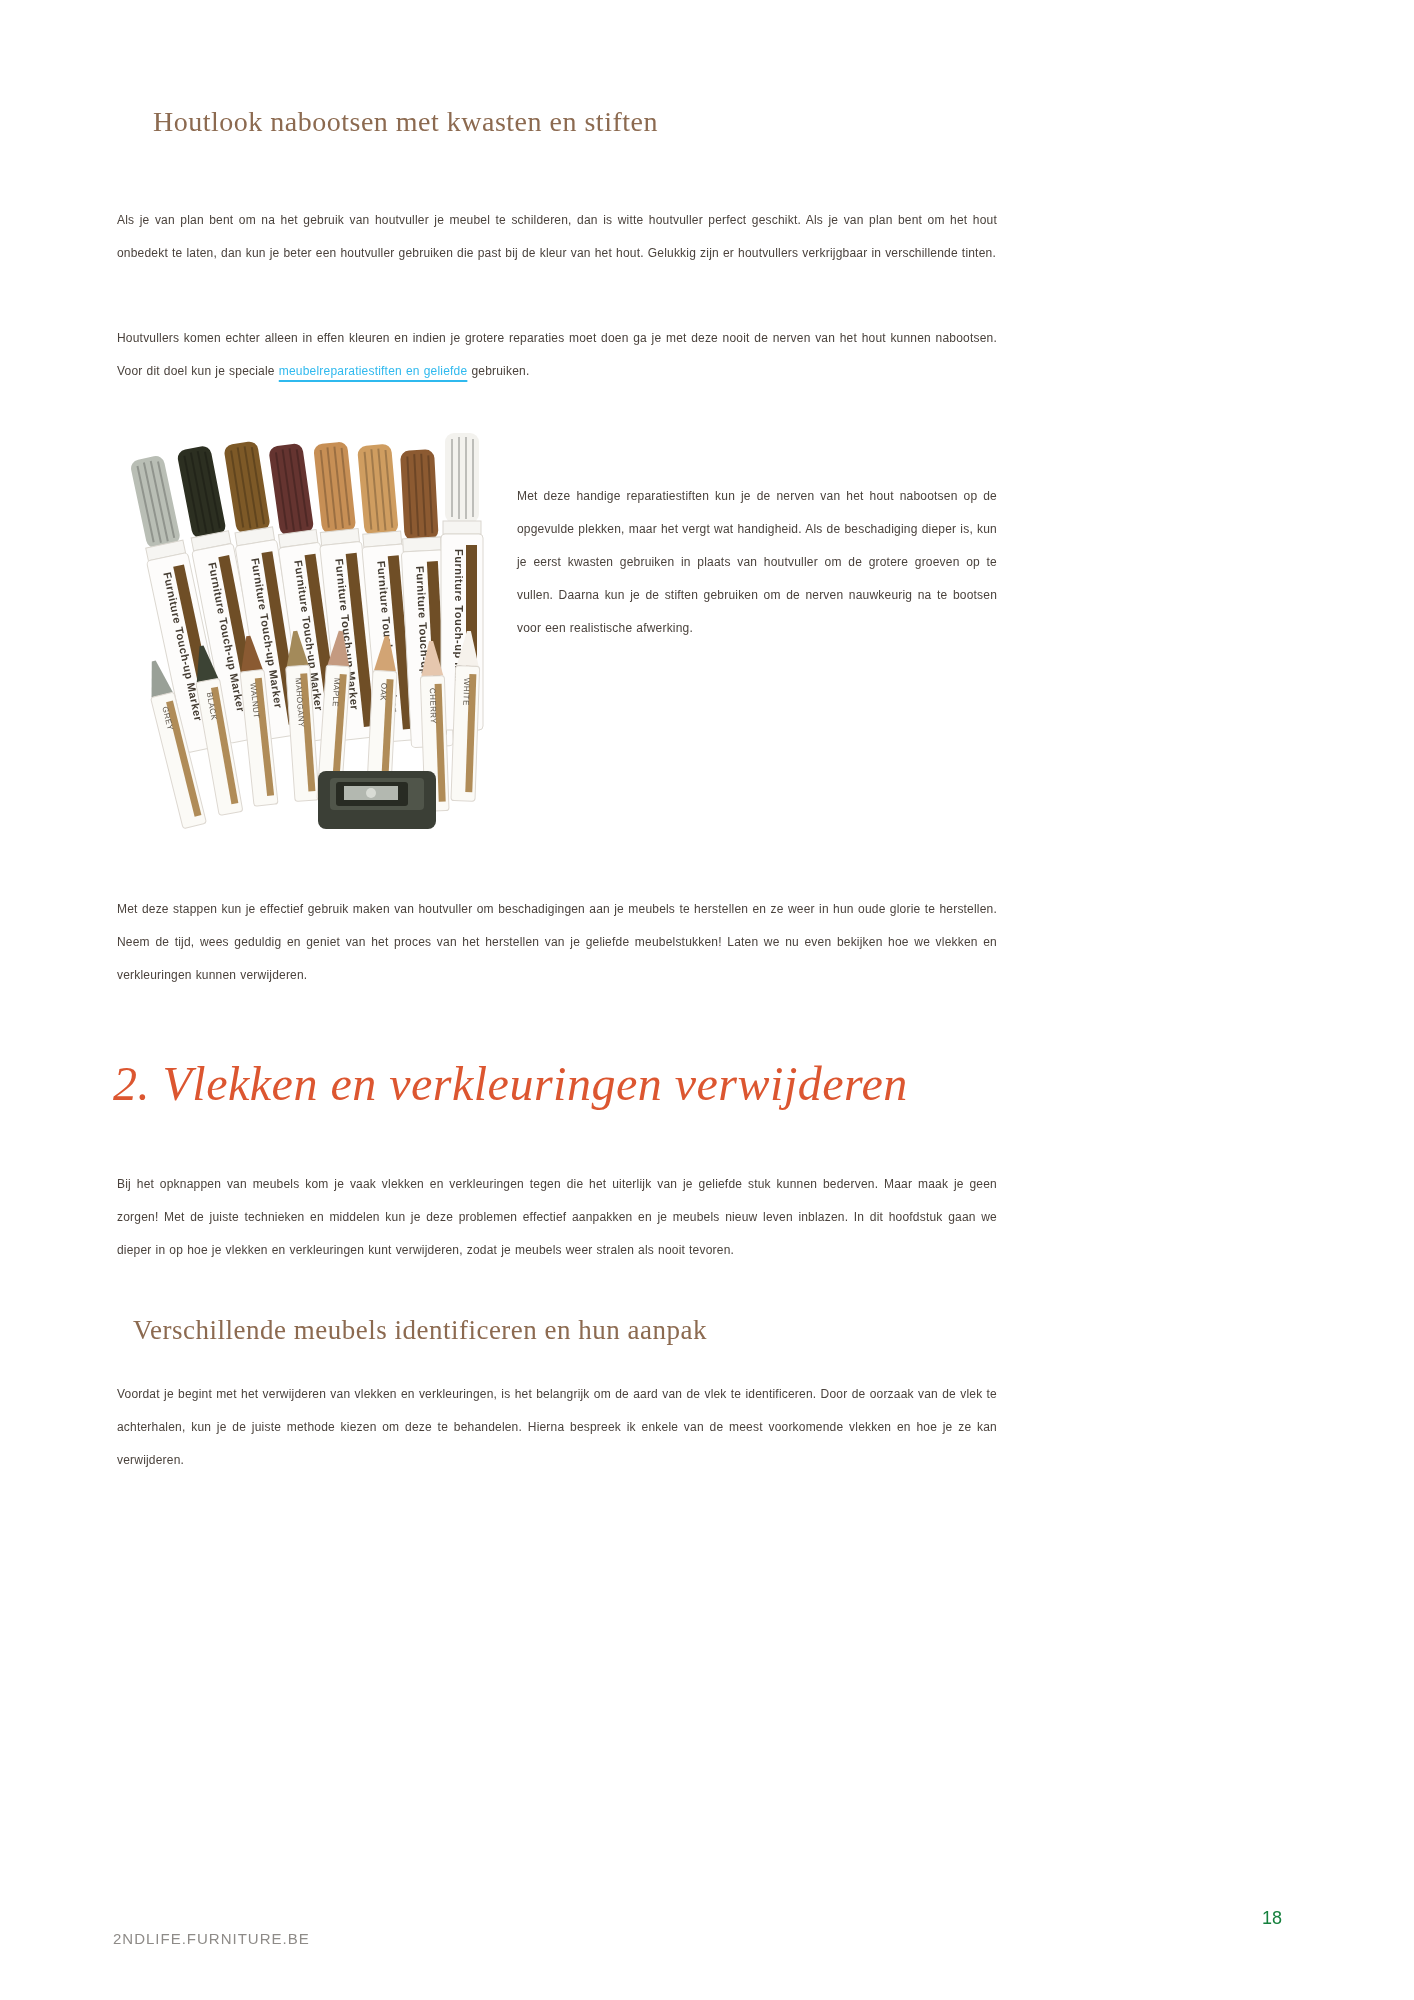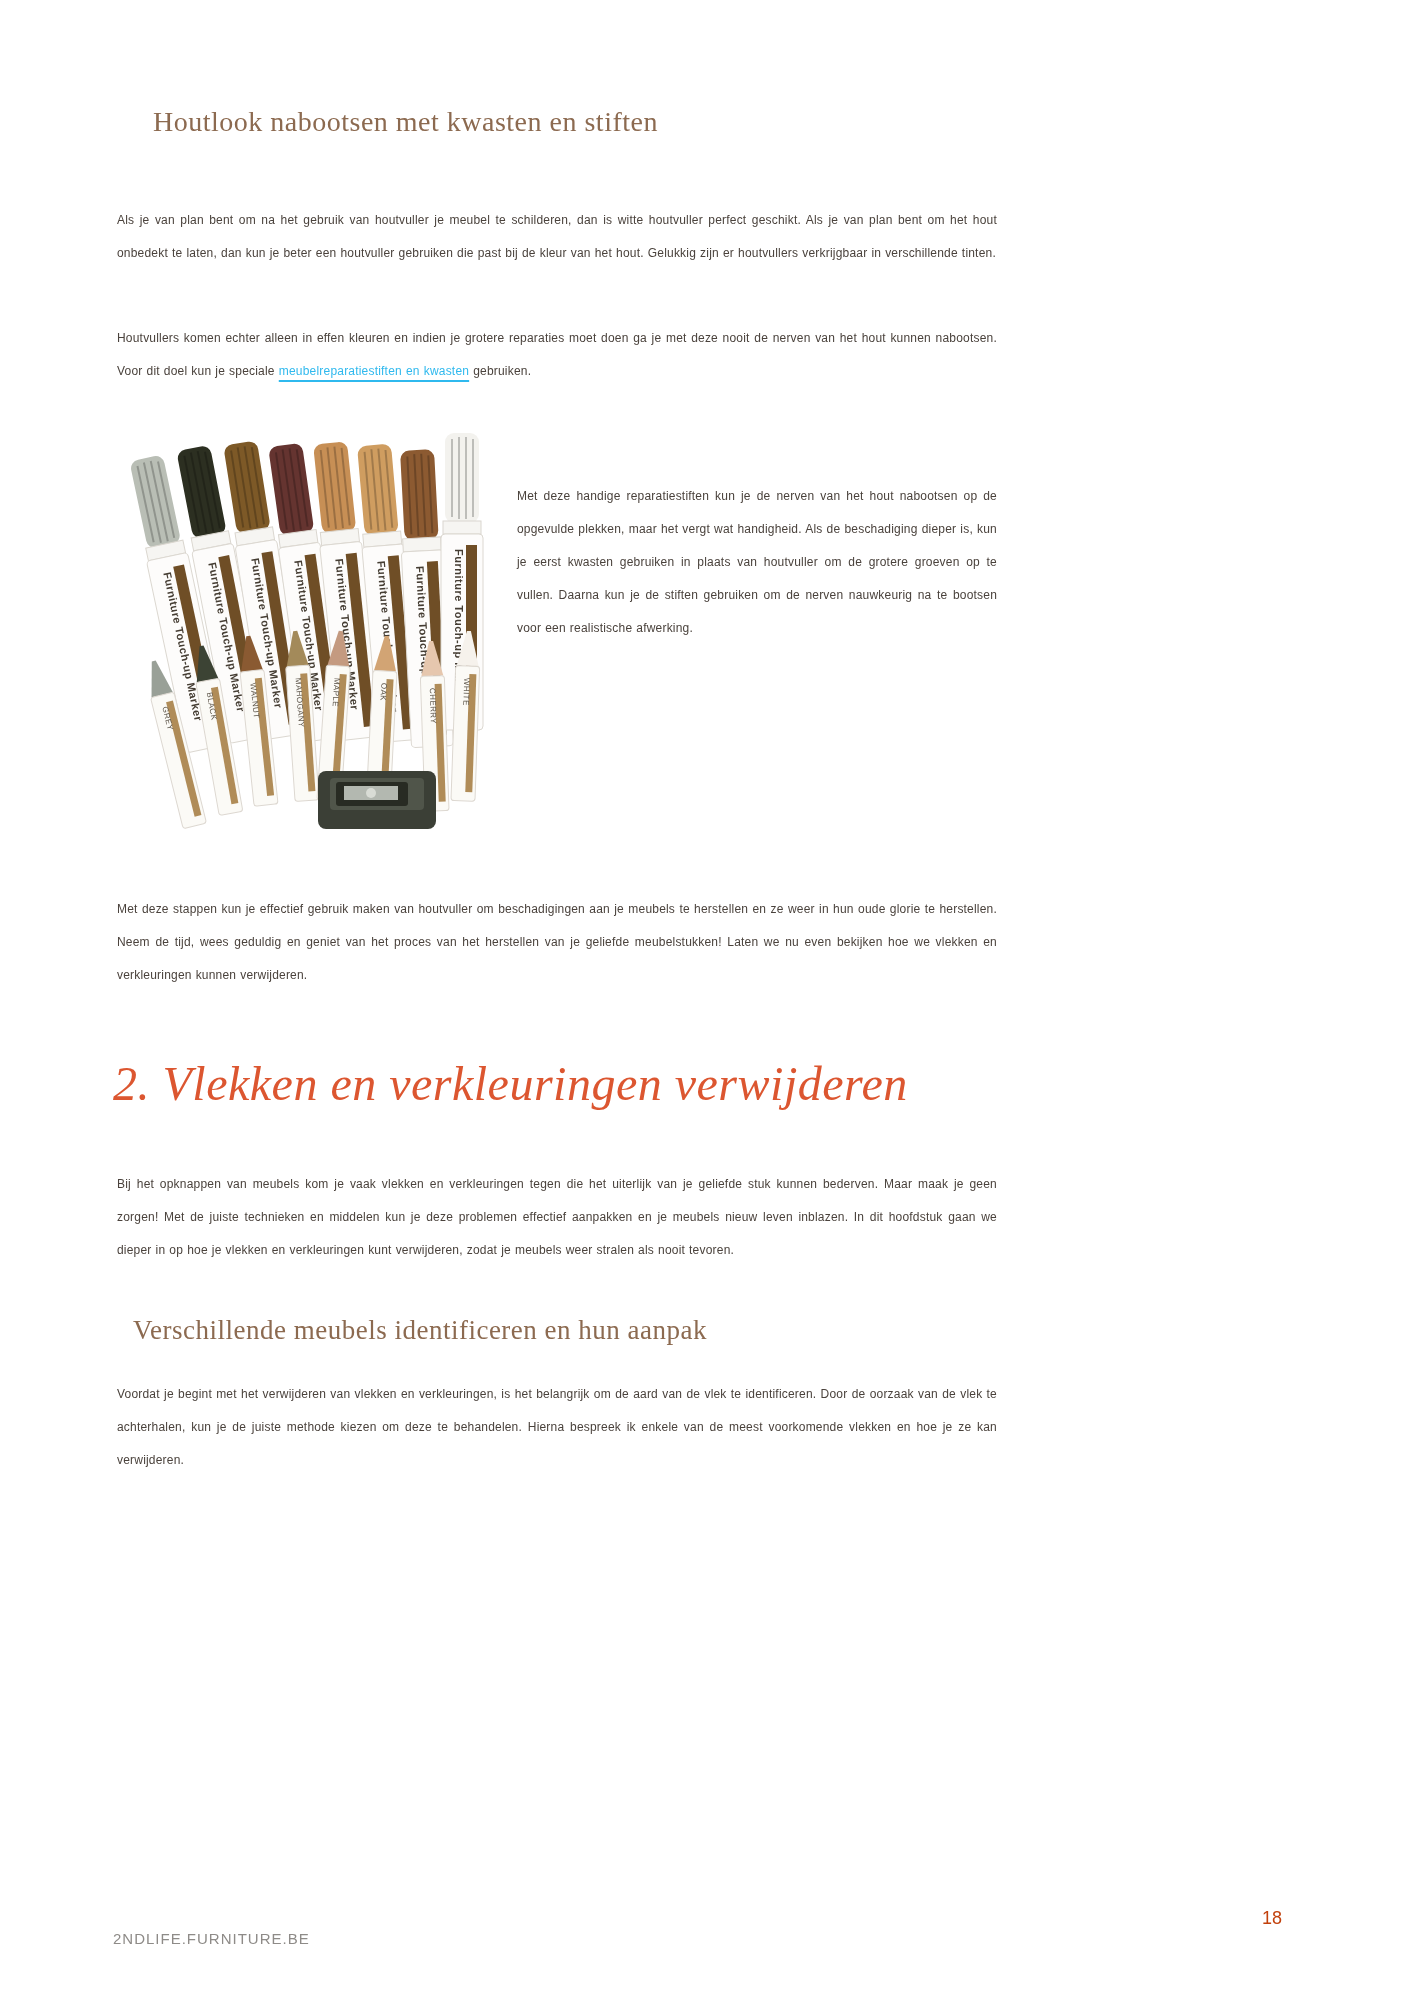--- a/index.html
+++ b/index.html
@@ -32,34 +32,34 @@
   .fig .ribs{stroke:rgba(0,0,0,.22);stroke-width:2;fill:none;}
   .fig .collar{fill:#f6f5f2;stroke:#dad6cf;}
   .fig .mbody{fill:#fdfcfb;stroke:#dcd8d1;}
   .fig .mlabel{font-family:"Liberation Sans",sans-serif;font-size:11px;font-weight:bold;
                fill:#453d33;letter-spacing:.5px;}
   .fig .cbody{fill:#fbfaf6;stroke:#ddd8d1;}
   .fig .clabel{font-family:"Liberation Sans",sans-serif;font-size:8px;fill:#5a5246;letter-spacing:.4px;}
 
   .footer-site{position:absolute;left:113px;top:1930px;font-size:15px;color:#8e8b88;
                letter-spacing:1px;}
-  .page-number{position:absolute;right:132px;top:1908px;font-size:18px;color:#c2410c;text-align:right;}
+  .page-number{position:absolute;right:132px;top:1908px;font-size:18px;color:#15803d;text-align:right;}
 </style>
 </head>
 <body>
 
 <div class="page">
   <div class="content">
 
     <h2 class="h-brown">Houtlook nabootsen met kwasten en stiften</h2>
 
     <p class="p1">Als je van plan bent om na het gebruik van houtvuller je meubel te schilderen, dan is witte houtvuller perfect geschikt. Als je van plan bent om het hout onbedekt te laten, dan kun je beter een houtvuller gebruiken die past bij de kleur van het hout. Gelukkig zijn er houtvullers verkrijgbaar in verschillende tinten.</p>
 
     <p class="p2">
-      <span>Houtvullers komen echter alleen in effen kleuren en indien je grotere reparaties moet doen ga je met deze nooit de nerven van het hout kunnen nabootsen. Voor dit doel kun je speciale </span><a class="textlink" href="#">meubelreparatiestiften en kwasten</a><span> gebruiken.</span>
+      <span>Houtvullers komen echter alleen in effen kleuren en indien je grotere reparaties moet doen ga je met deze nooit de nerven van het hout kunnen nabootsen. Voor dit doel kun je speciale </span><a class="textlink" href="#">meubelreparatiestiften en geliefde</a><span> gebruiken.</span>
     </p>
 
     <div class="figrow">
       <svg class="fig" width="390" height="430" viewBox="0 0 390 430" role="img">
 
         <g transform="translate(33,55) rotate(-12)">
           <rect x="-17" y="0" width="34" height="90" rx="9" fill="#b9beb5"></rect>
           <path class="ribs" d="M-10 6V84M-3 4V86M4 4V86M11 6V84"></path>
           <rect class="collar" x="-19" y="88" width="38" height="13"></rect>
           <rect class="mbody" x="-21" y="101" width="42" height="196" rx="4"></rect>

